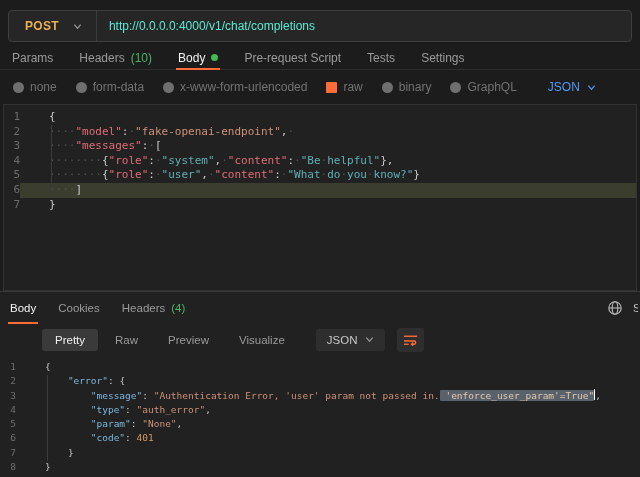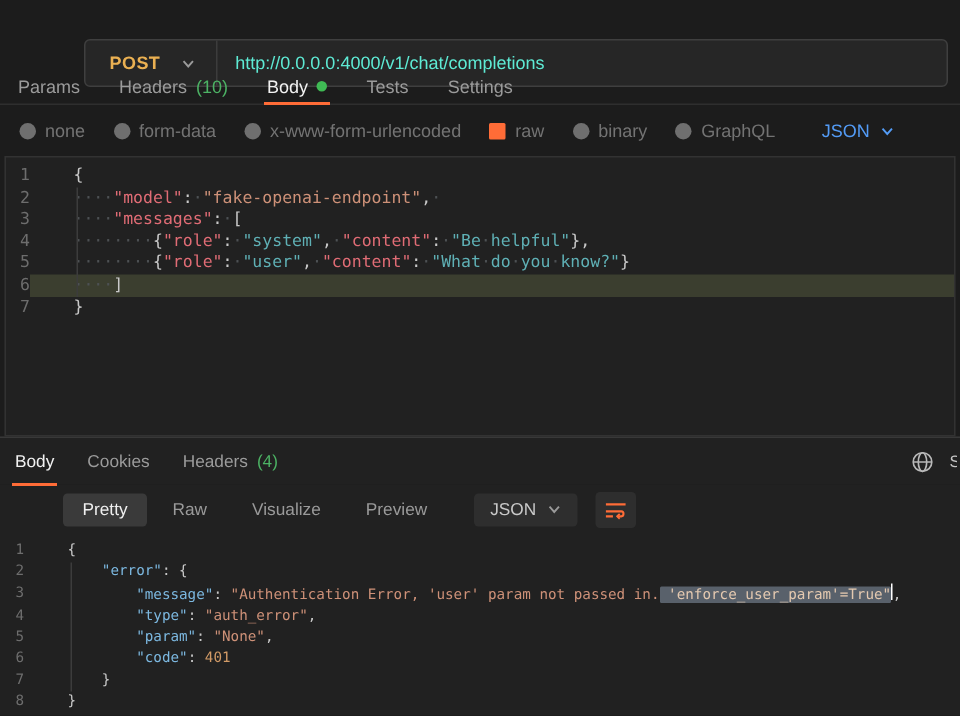--- a/index.html
+++ b/index.html
@@ -4,21 +4,21 @@
 <style>
   * { margin:0; padding:0; box-sizing:border-box; }
   html,body { width:640px; height:477px; overflow:hidden; }
   body {
     background:#1c1c1c;
     font-family:"Liberation Sans", sans-serif;
     color:#cfcfcf;
     font-size:12px;
   }
   
-  .url-row { padding:26px 8px 4px 8px; height:46px;margin-left:48px; }
+  .url-row { padding:10px 8px 4px 8px; height:46px; }
   .url-bar {
     display:flex; align-items:center; height:32px;
     background:#262626; border:1px solid #3f3f3f; border-radius:4px;
   }
   .method-box { display:flex; align-items:center; gap:14px; padding:0 14px 0 16px; cursor:pointer; }
   .method-label { color:#eab052; font-weight:bold; font-size:12px; letter-spacing:.3px; }
   .vdiv { width:1px; align-self:stretch; background:#3c3c3c; }
   .url-text { padding:0 12px; color:#5eead4; font-size:12px; }
   
   .req-tabs {
@@ -115,20 +115,23 @@
     <span class="tab">
       <span>Headers</span>
       <span class="count">(10)</span>
     </span>
     <span class="tab active">
       <span>Body</span>
       <span class="green-dot"></span>
       <span class="underline"></span>
     </span>
     <span class="tab">
+      <span>Pre-request Script</span>
+    </span>
+    <span class="tab">
       <span>Tests</span>
     </span>
     <span class="tab">
       <span>Settings</span>
     </span>
   </div>
 
 <div class="body-type-row">
   <span id="radio-host" style="display:flex;align-items:center;gap:19px;">
       <span class="radio-opt">
@@ -221,22 +224,22 @@
       </svg>
     </span>
     <span class="clipped">S</span>
   </span>
 </div>
 
 <div class="resp-toolbar">
   <span id="views-host" style="display:flex;align-items:center;gap:4px;margin-left:32px;">
       <span class="view-btn active">Pretty</span>
       <span class="view-btn">Raw</span>
+      <span class="view-btn">Preview</span>
       <span class="view-btn">Visualize</span>
-      <span class="view-btn">Preview</span>
     </span>
   <span class="resp-lang">
     <span>JSON</span>
     <span class="chev">
       <svg width="9" height="9" viewBox="0 0 10 10">
           <polyline points="1.5,3 5,7 8.5,3" fill="none" stroke="#9a9a9a" stroke-width="1.4"></polyline>
         </svg>
     </span>
   </span>
   <span class="wrap-btn">

